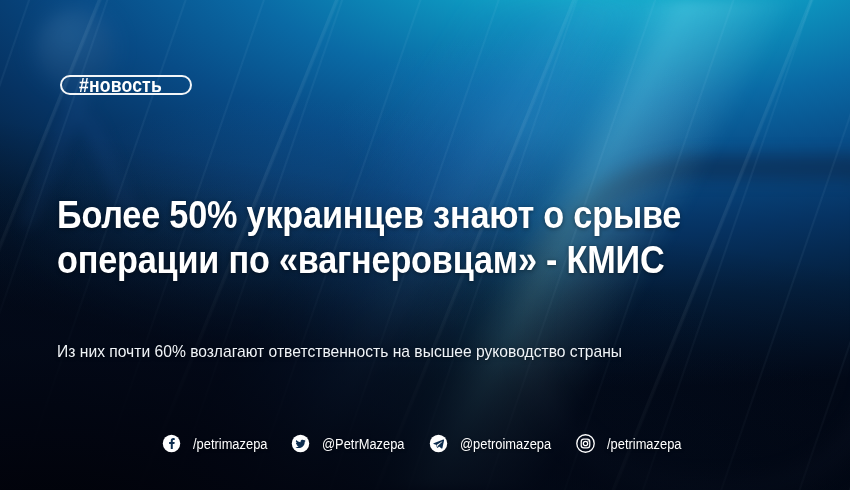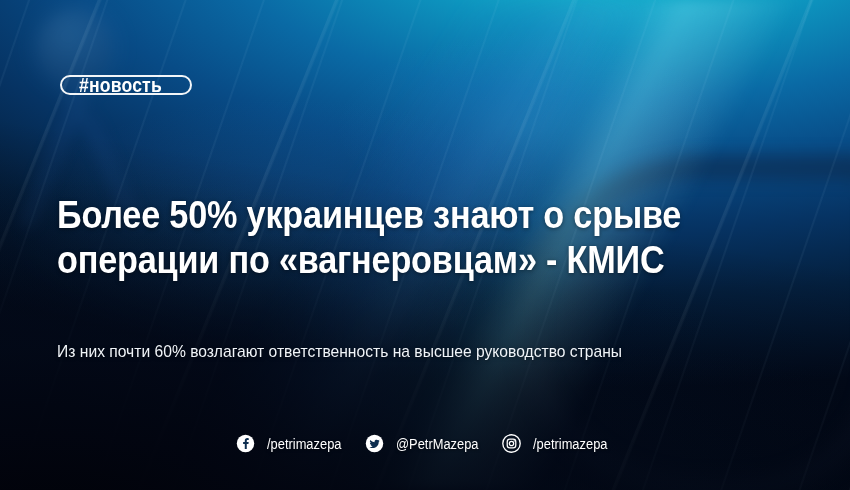--- a/index.html
+++ b/index.html
@@ -279,20 +279,27 @@
       </div>
 
       <div class="social-item">
         <svg class="social-icon" viewBox="0 0 24 24">
           <circle cx="12" cy="12" r="11" fill="#ffffff"></circle>
           <path d="M18.7 8.45c-.48.22-1 .36-1.54.43a2.7 2.7 0 0 0 1.18-1.49c-.52.31-1.1.53-1.71.65a2.68 2.68 0 0 0-4.63 1.84c0 .21.02.41.07.61a7.62 7.62 0 0 1-5.53-2.81 2.69 2.69 0 0 0 .83 3.59c-.44-.01-.86-.14-1.22-.34v.03a2.69 2.69 0 0 0 2.15 2.63c-.4.11-.83.13-1.24.05a2.69 2.69 0 0 0 2.5 1.87 5.39 5.39 0 0 1-3.98 1.11 7.6 7.6 0 0 0 4.12 1.21c4.94 0 7.65-4.1 7.65-7.65l-.01-.35c.53-.38.98-.86 1.34-1.4z" fill="#0d2d4f"></path>
         </svg>
         <span class="social-handle">@PetrMazepa</span>
       </div>
 
+      <div class="social-item">
+        <svg class="social-icon" viewBox="0 0 24 24">
+          <circle cx="12" cy="12" r="11" fill="#ffffff"></circle>
+          <path d="M18.1 7.1 5.9 11.8c-.6.24-.6.6-.11.75l3.08.96 1.18 3.63c.14.4.07.56.5.56.32 0 .47-.15.65-.33l1.5-1.46 3.12 2.31c.57.32.99.15 1.13-.53l2.04-9.62c.21-.84-.32-1.22-.89-.97zM9.6 13.9l6.8-4.29c.33-.2.64-.09.39.13l-5.82 5.26-.23 2.42z" fill="#0d2d4f"></path>
+        </svg>
+        <span class="social-handle">@petroimazepa</span>
+      </div>
 
       <div class="social-item">
         <svg class="social-icon" viewBox="0 0 24 24">
           <circle cx="12" cy="12" r="11" fill="none" stroke="#ffffff" stroke-width="1.7"></circle>
           <rect x="6.6" y="6.6" width="10.8" height="10.8" rx="3.3" fill="none" stroke="#ffffff" stroke-width="1.6"></rect>
           <circle cx="12" cy="12" r="2.75" fill="none" stroke="#ffffff" stroke-width="1.6"></circle>
           <circle cx="15.35" cy="8.7" r="0.85" fill="#ffffff"></circle>
         </svg>
         <span class="social-handle">/petrimazepa</span>
       </div>

